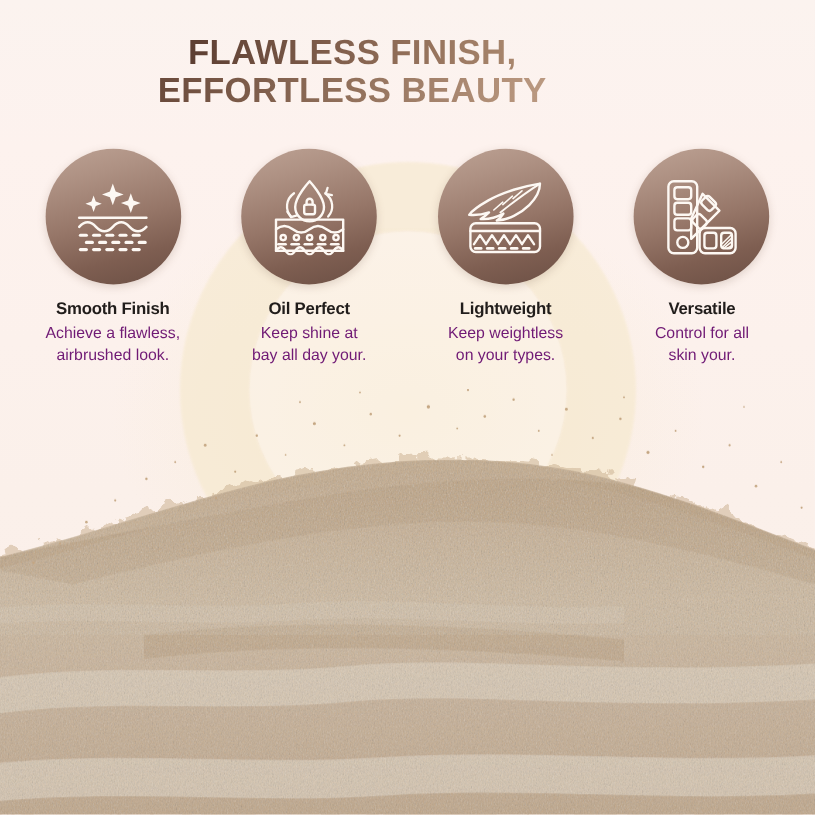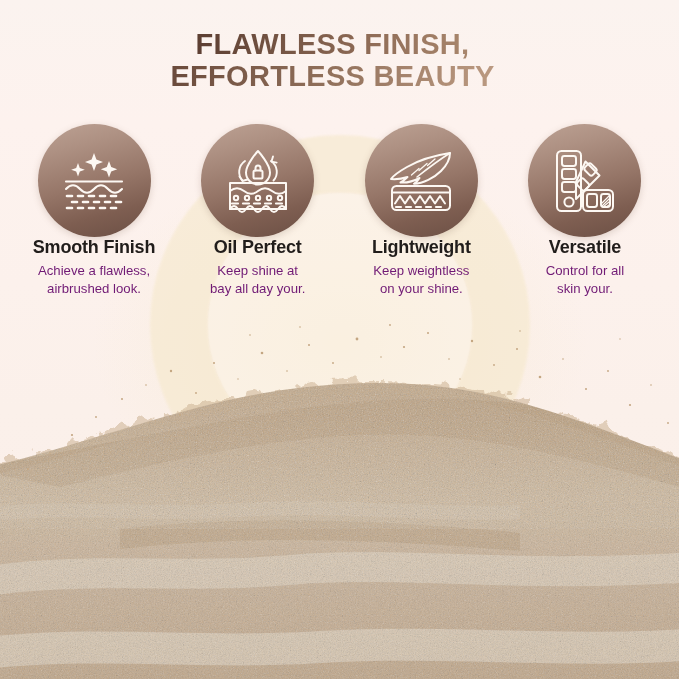--- a/index.html
+++ b/index.html
@@ -34,21 +34,20 @@
   #bg-glow {
     position:absolute; left:90px; top:190px; width:500px; height:340px;
     background:radial-gradient(ellipse at 50% 45%, rgba(246,233,205,.55) 0%, rgba(246,233,205,0) 70%);
   }
 
   
   #title {
     position:absolute; top:28px; left:0; width:587px;
     text-align:center;
     line-height:1.12;
-    margin-left:39px;
   }
   #title .line {
     display:block;
     font-size:29px;
     font-weight:bold;
     letter-spacing:.3px;
     background:linear-gradient(90deg,#4a3028 0%, #5b3d31 26%, #8d6a55 55%, #b08e73 78%, #cdb096 100%);
     -webkit-background-clip:text;
     background-clip:text;
     color:transparent;
@@ -71,22 +70,22 @@
   .circle {
     width:113px; height:113px; border-radius:50%;
     margin:0 auto;
     background:linear-gradient(165deg,#bda294 0%, #ae9183 22%, #967668 52%, #7e5e51 76%, #6b4f44 100%);
     display:flex; align-items:center; justify-content:center;
     box-shadow:0 2px 7px rgba(120,90,75,.22);
   }
   .circle svg { display:block; }
 
   .f-title {
-    margin-top:0;
-    font-size:18px;
+    margin-top:12px;
+    font-size:14px;
     font-weight:bold;
     color:#211d1b;
     letter-spacing:-.2px;
   }
   .f-desc {
     margin-top:4px;
     font-size:13.2px;
     color:#701a75;
     line-height:1.33;
   }
@@ -200,21 +199,21 @@
             <line x1="19" y1="57" x2="24" y2="57"></line>
           <line x1="29" y1="57" x2="34" y2="57"></line>
             <line x1="39" y1="57" x2="44" y2="57"></line>
           <line x1="49" y1="57" x2="54" y2="57"></line>
         </g>
       </svg>
     </div>
     <div class="f-title">Lightweight</div>
     <div class="f-desc">
       <span>Keep weightless</span>
-      <span>on your shine.</span>
+      <span>on your types.</span>
     </div>
   </div>
 
   <div class="feature">
     <div class="circle">
       <svg width="62" height="64" viewBox="0 0 62 64" fill="none" stroke="#fdf8f3" stroke-width="2" stroke-linecap="round" stroke-linejoin="round">
         <rect x="3" y="2" width="24" height="60" rx="4.5"></rect>
         <rect x="8" y="7" width="14" height="10" rx="2.4"></rect>
         <rect x="8" y="20" width="14" height="10" rx="2.4"></rect>
         <rect x="8" y="33" width="14" height="10" rx="2.4"></rect>

